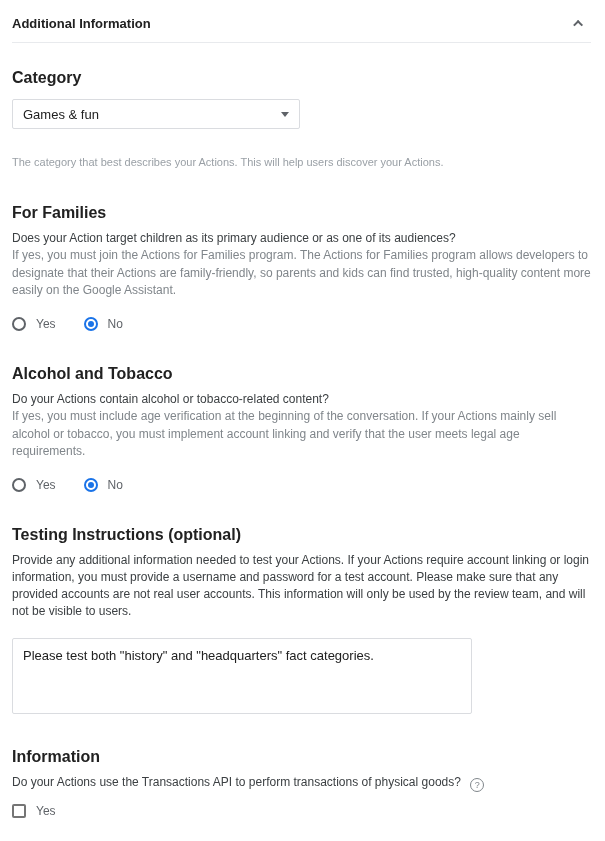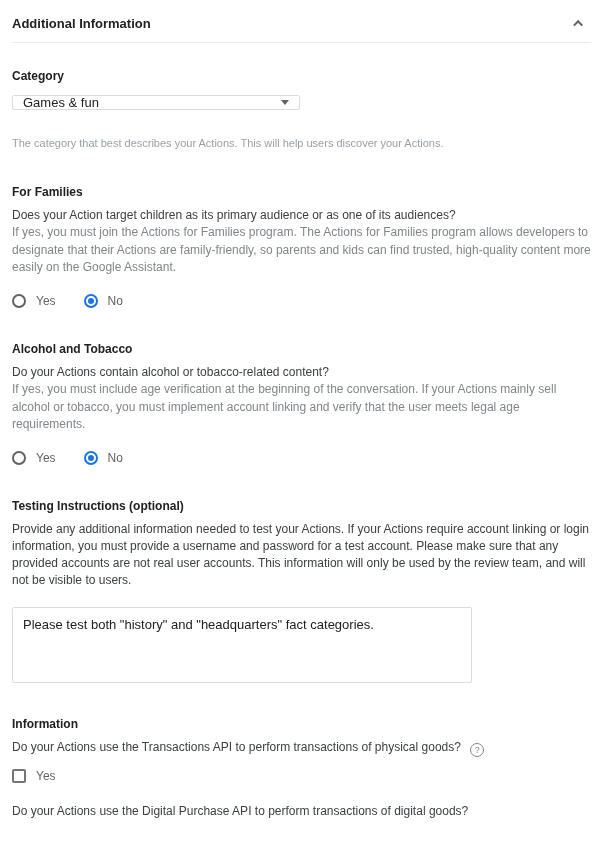--- a/index.html
+++ b/index.html
@@ -25,29 +25,29 @@
     display:flex; align-items:center; justify-content:center;
   }
   .chevron-up {
     width:7px; height:7px;
     border-left:2px solid #5f6368; border-top:2px solid #5f6368;
     transform:rotate(45deg) translateY(2px);
   }
 
   .section { margin-top:34px; }
   .section-first { margin-top:26px; }
-  .section-title { font-size:12px; font-weight:bold; color:#212121; }
+  .section-title { font-size:16px; font-weight:bold; color:#212121; }
 
   .question { font-size:12px; color:#3c4043; margin-top:8px; line-height:1.4; max-width:582px; }
   .helper { font-size:12px; color:#80868b; line-height:1.45; max-width:582px; }
   .helper-small { font-size:11px; color:#9aa0a6; margin-top:26px; line-height:1.4; }
 
   
   .select-box {
-    margin-top:12px; width:288px; height:15px;
+    margin-top:12px; width:288px; height:30px;
     border:1px solid #dadce0; border-radius:2px;
     display:flex; align-items:center; justify-content:space-between;
     padding:0 10px; font-size:13px; color:#212121; cursor:pointer;
     background:#fff;
   }
   .caret-down {
     width:0; height:0;
     border-left:4px solid transparent; border-right:4px solid transparent;
     border-top:5px solid #5f6368;
   }

